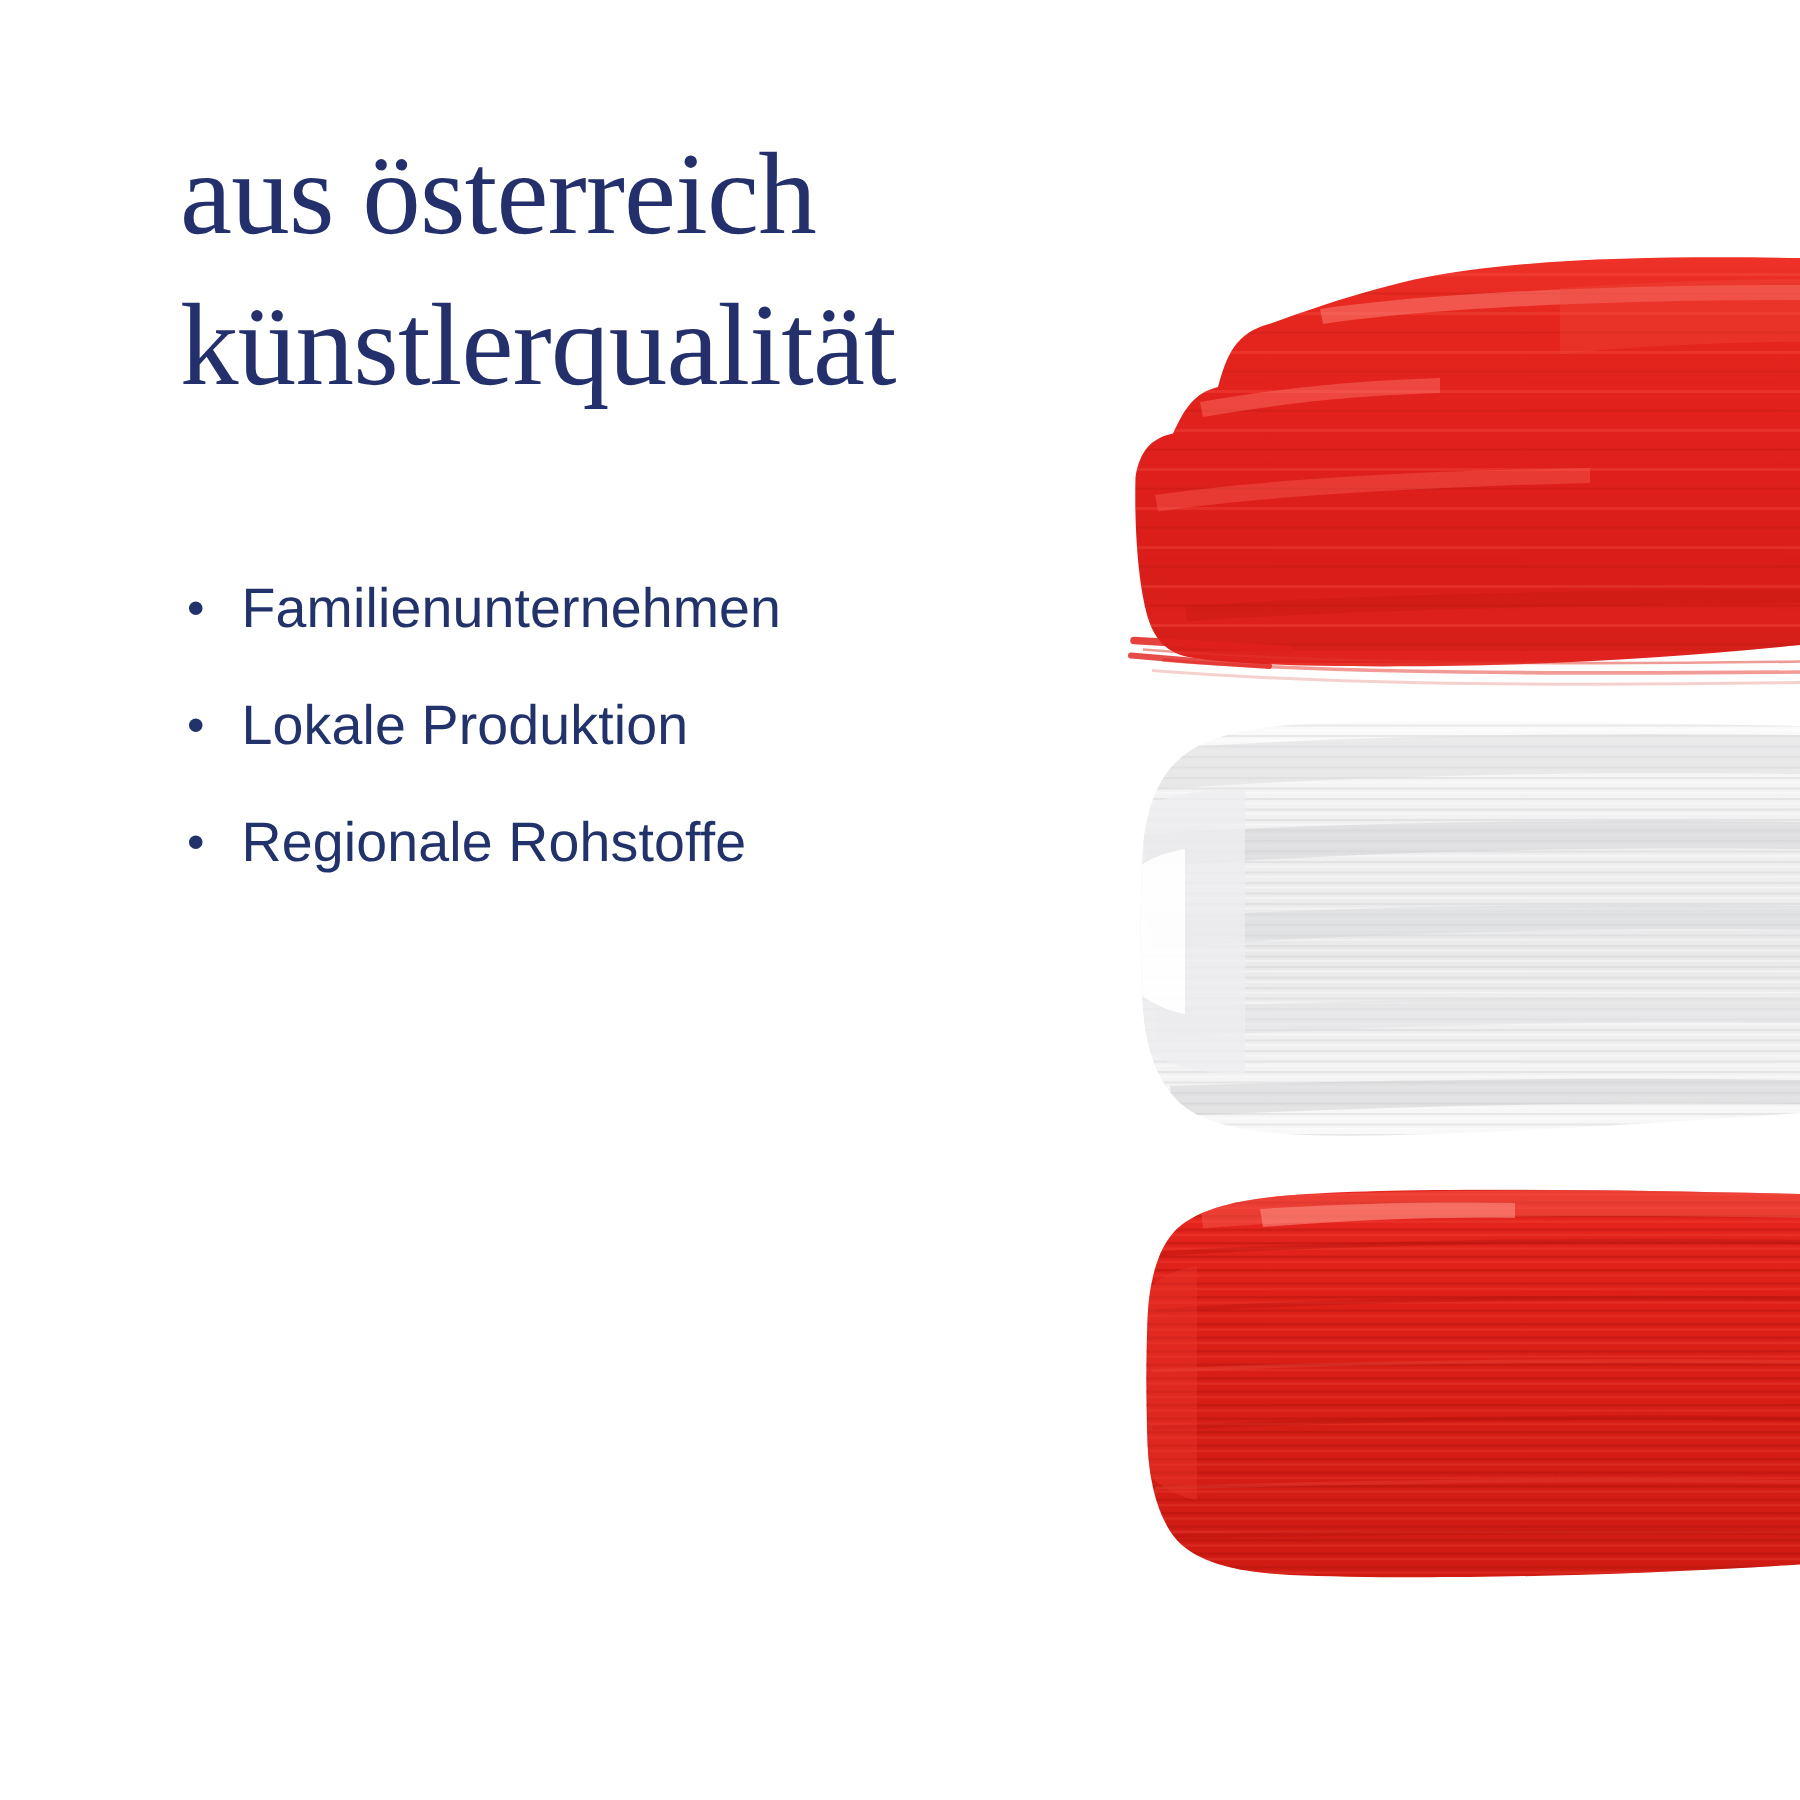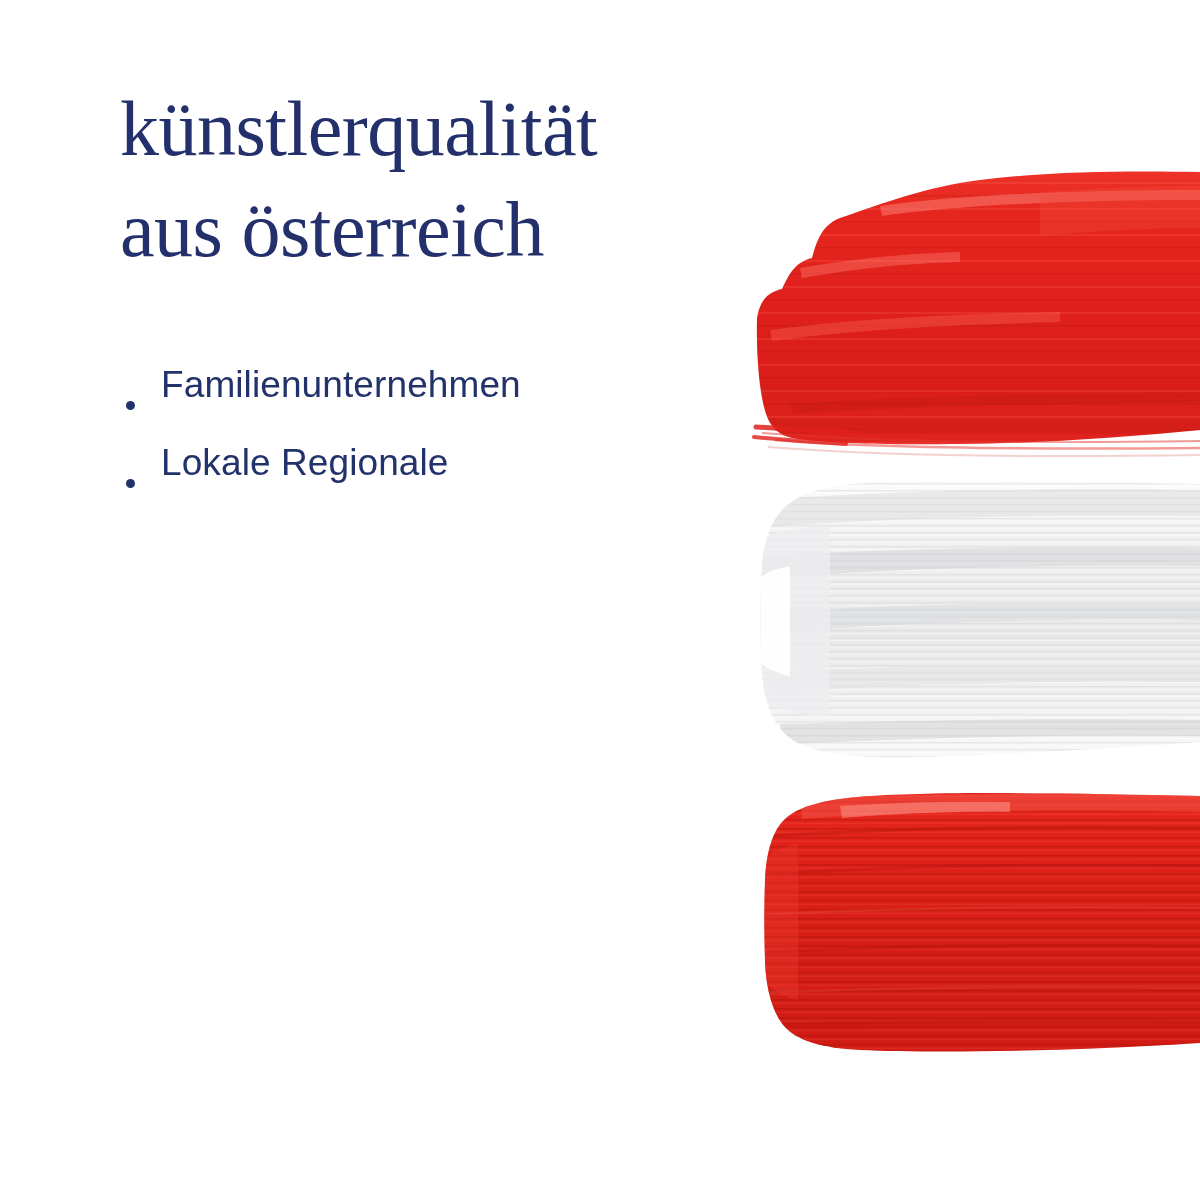--- a/index.html
+++ b/index.html
@@ -52,21 +52,21 @@
   }
   #feature-list li {
     position: relative;
     color: #22326a;
     font-family: "Liberation Sans", sans-serif;
     font-size: 37px;
     line-height: 1;
     height: 78px;
     padding-left: 36px;
     display: flex;
-    align-items: flex-start;
+    align-items: center;
     letter-spacing: 0.1px;
   }
   #feature-list li .bullet-dot {
     position: absolute;
     left: 1px;
     top: 50%;
     width: 9px;
     height: 9px;
     margin-top: -4px;
     border-radius: 50%;
@@ -220,27 +220,31 @@
         <path d="M 770,992 C 900,988 1060,986 1200,988" stroke="#f2584c" stroke-width="2.5" fill="none" opacity="0.25"></path>
         <path d="M 774,1024 C 900,1022 1060,1020 1200,1022" stroke="#ab1009" stroke-width="3" fill="none" opacity="0.3"></path>
 
         <path d="M 765,860 C 774,850 786,846 798,844 L 798,1000 C 786,998 774,992 765,982 Z" fill="#e8352c" opacity="0.45"></path>
       </g>
     </svg>
   </div>
 
   <div id="text-column">
 
-    <h1 id="headline"><span class="hl-line">künstlerqualität</span><span class="hl-line">aus österreich</span></h1>
+    <h1 id="headline"><span class="hl-line">aus österreich</span><span class="hl-line">künstlerqualität</span></h1>
 
     <ul id="feature-list">
       <li>
         <span class="bullet-dot"></span>
         <span>Familienunternehmen</span>
       </li>
       <li>
         <span class="bullet-dot"></span>
-        <span>Lokale Regionale</span>
+        <span>Lokale Produktion</span>
+      </li>
+      <li>
+        <span class="bullet-dot"></span>
+        <span>Regionale Rohstoffe</span>
       </li>
     </ul>
 
   </div>
 </div>
 
 </body></html>

